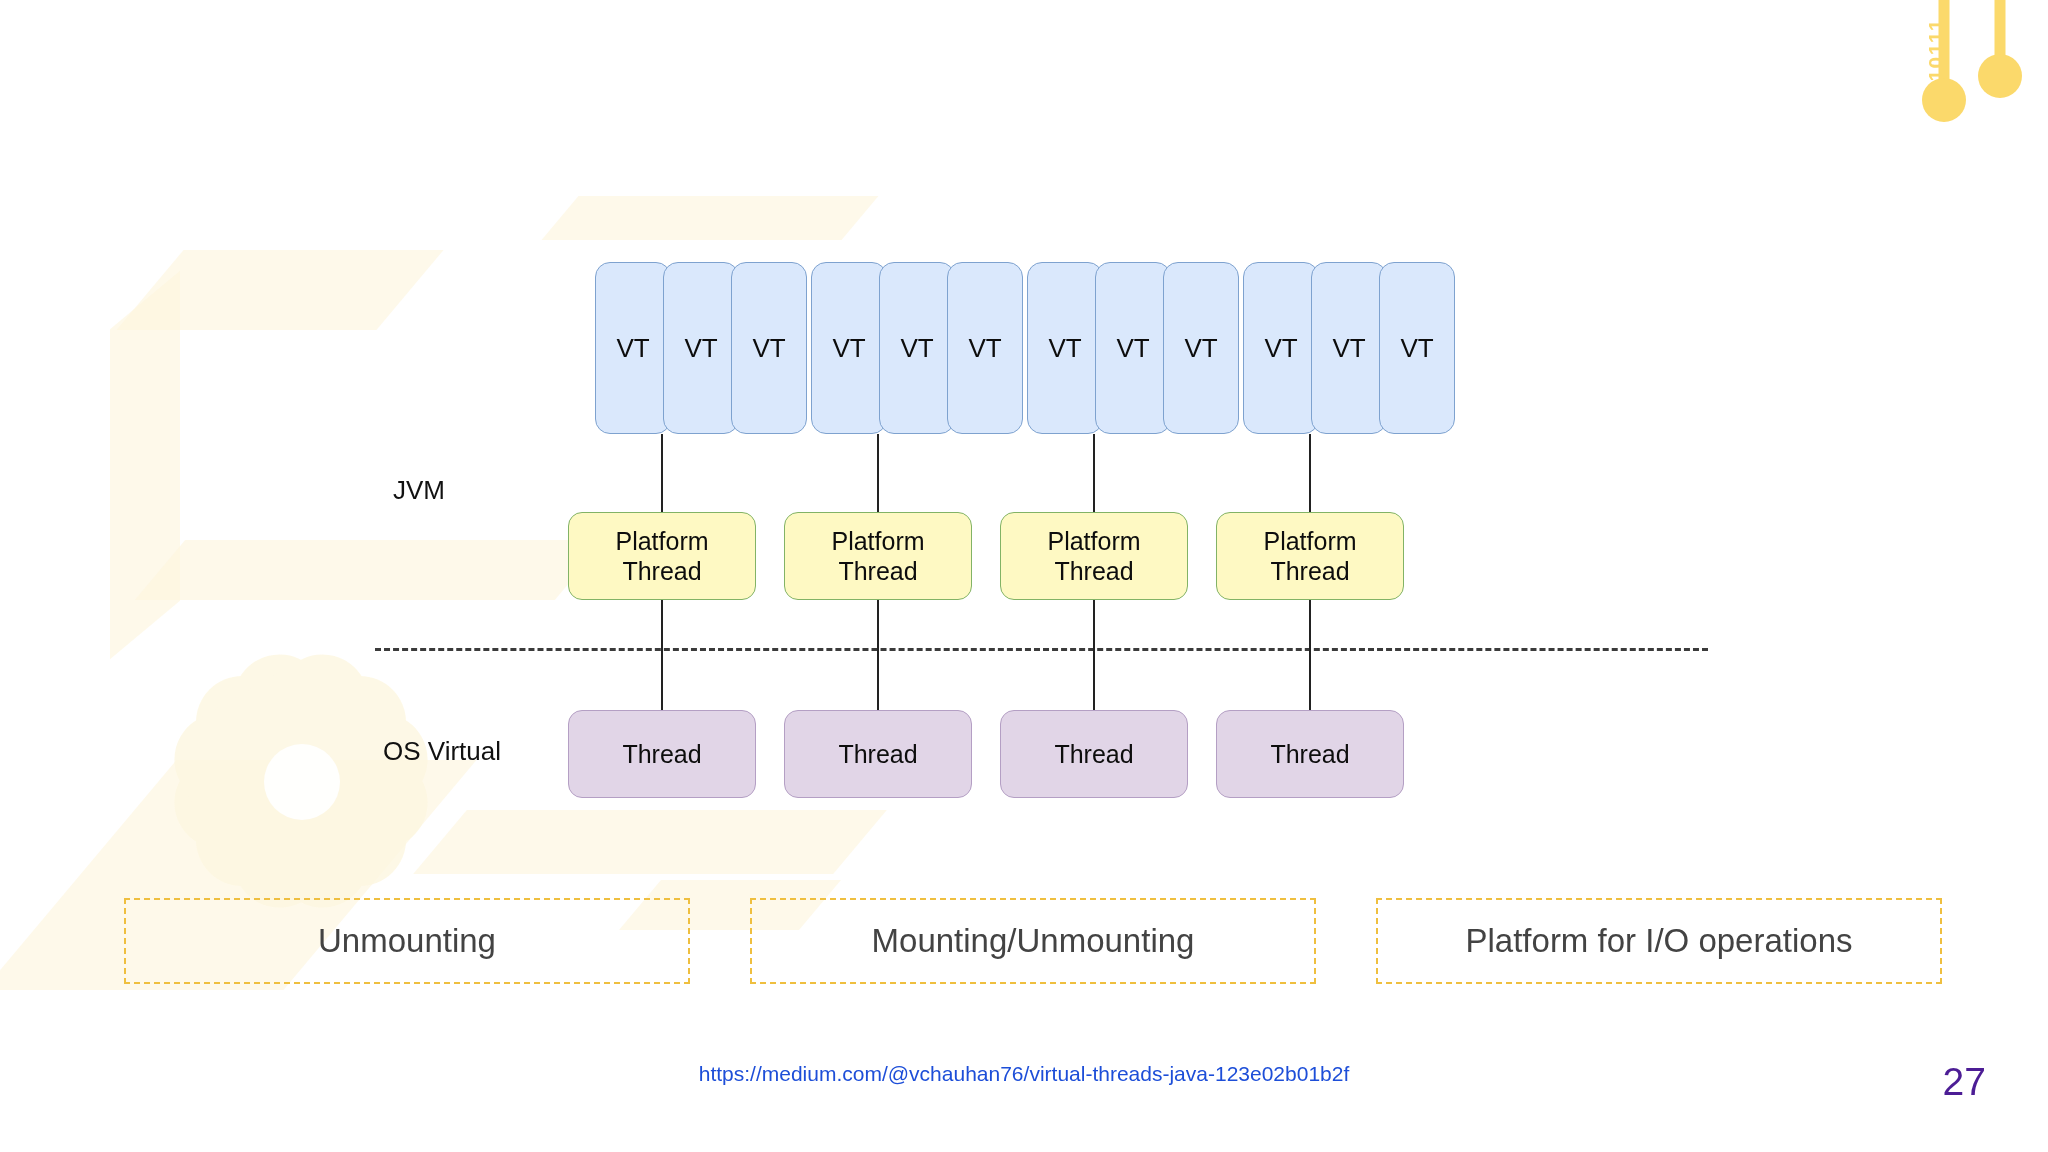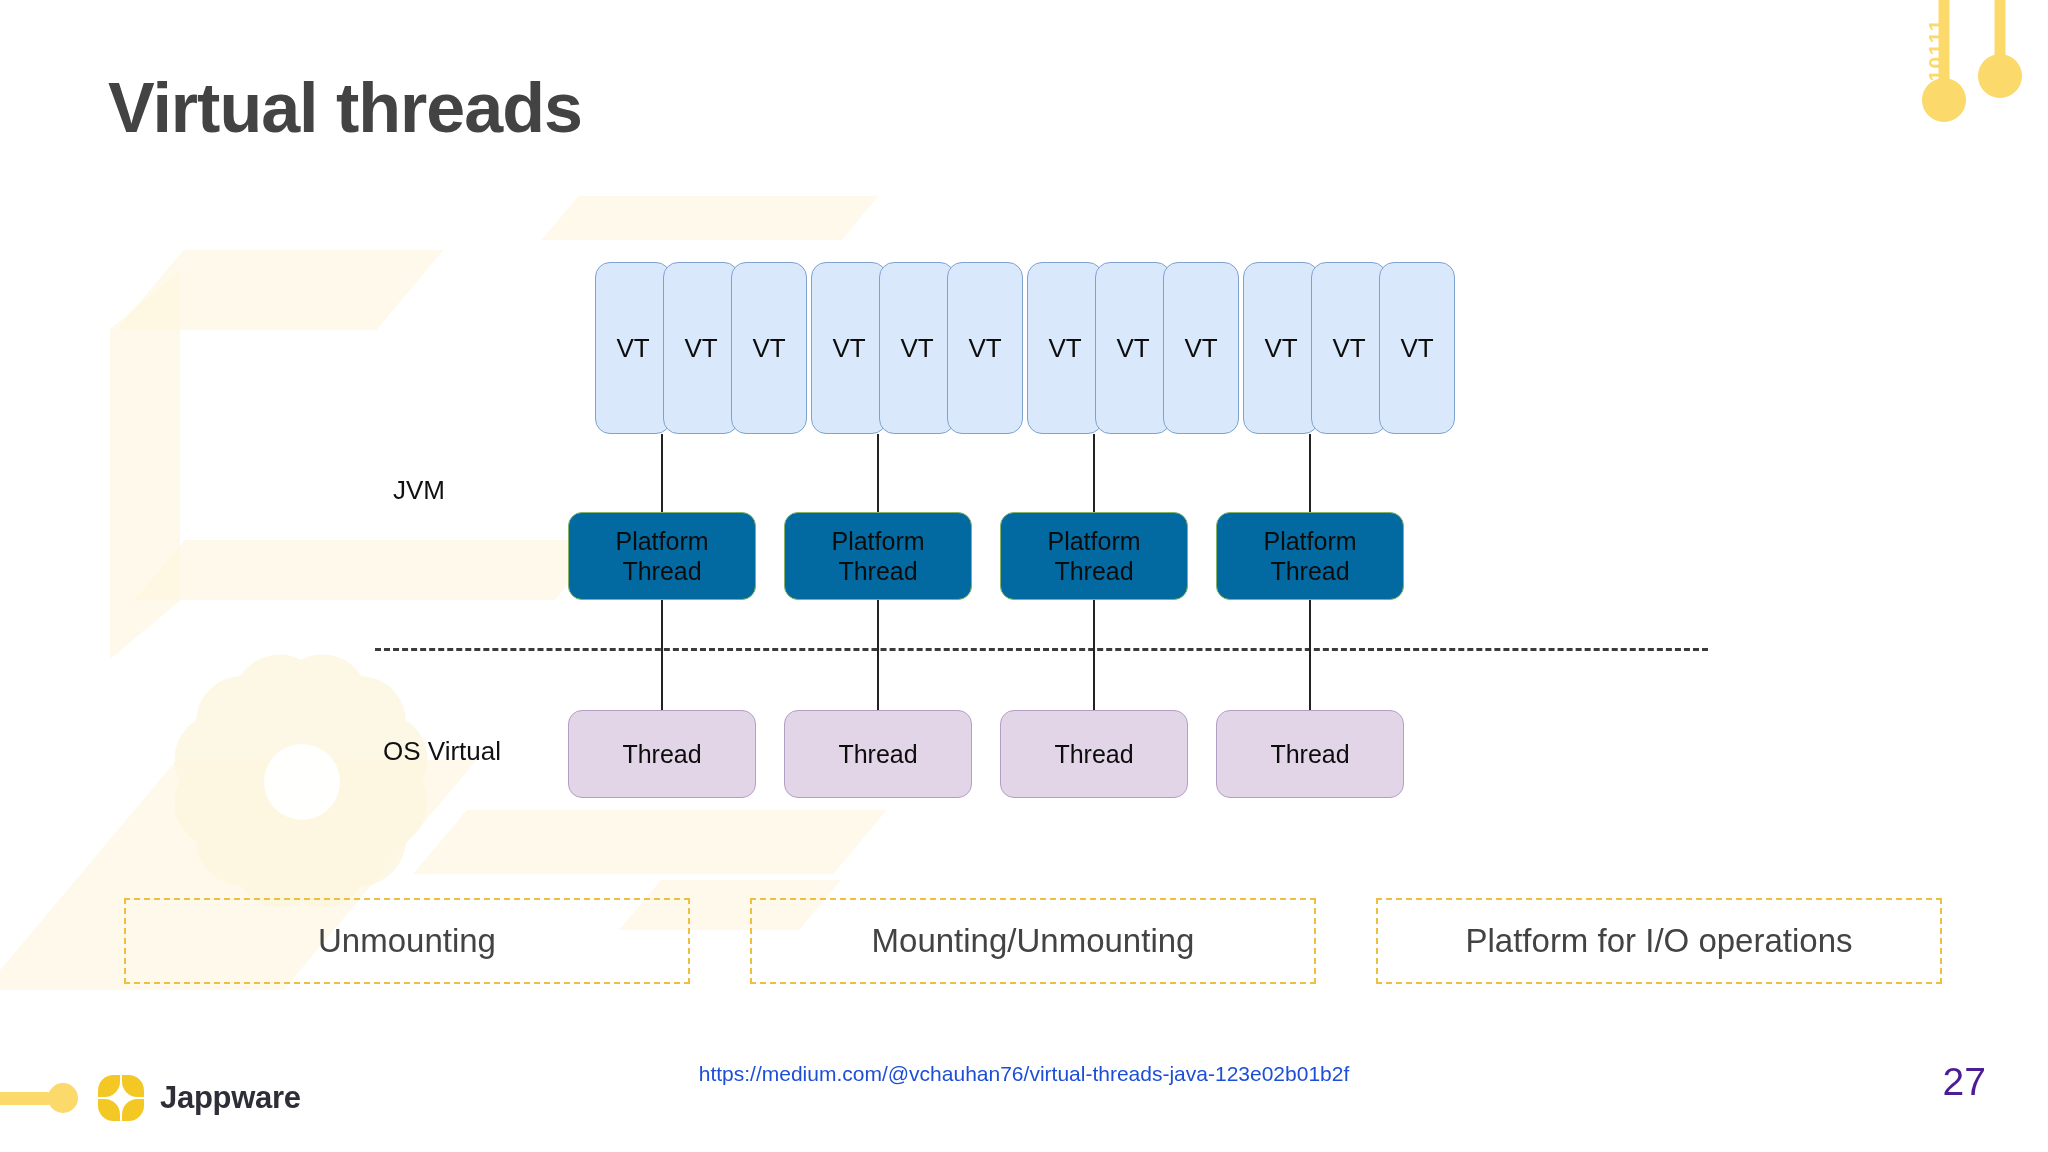--- a/index.html
+++ b/index.html
@@ -181,21 +181,21 @@
     background: #222222;
   }
   .conn-up   { top: 434px; height: 78px; }
   .conn-down { top: 600px; height: 110px; }
 
   .pt-box {
     position: absolute;
     top: 512px;
     width: 188px;
     height: 88px;
-    background: #0369a1;
+    background: #fef9c3;
     border: 1.6px solid #82b366;
     border-radius: 14px;
     display: flex;
     flex-direction: column;
     align-items: center;
     justify-content: center;
     line-height: 1.22;
     font-size: 25px;
     color: #0d0d0d;
     font-family: "Liberation Sans", sans-serif;
@@ -323,21 +323,20 @@
       <div class="stem"></div>
       <div class="knob"></div>
     </div>
     <div class="pin pin-b">
       <div class="stem"></div>
       <div class="knob"></div>
     </div>
   </div>
   <div class="binary-text">10111</div>
 
-  <h1 class="title">Virtual threads</h1>
 
   <div class="diagram">
     <div class="side-label lbl-jvm">JVM</div>
     <div class="side-label lbl-kernel">OS Virtual</div>
     <div class="divider"></div>
     <div id="columns-host">
         <div class="vt-group" style="left: 556px;">
           <div class="vt">VT</div>
           <div class="vt">VT</div>
           <div class="vt">VT</div>
@@ -402,28 +401,17 @@
     </div>
     <div class="feature feat-1">
       <span>Mounting/Unmounting</span>
     </div>
     <div class="feature feat-2">
       <span>Platform for I/O operations</span>
     </div>
   </div>
 
   <div class="footer">
-    <div class="brand">
-      <div class="brand-bar"></div>
-      <div class="brand-dot"></div>
-      <div class="brand-mark">
-        <span class="p-tl"></span>
-        <span class="p-tr"></span>
-        <span class="p-bl"></span>
-        <span class="p-br"></span>
-      </div>
-      <div class="brand-name">Jappware</div>
-    </div>
     <div class="source-url">https://medium.com/@vchauhan76/virtual-threads-java-123e02b01b2f</div>
     <div class="page-number">27</div>
   </div>
 
 </div>
 
 </body></html>

